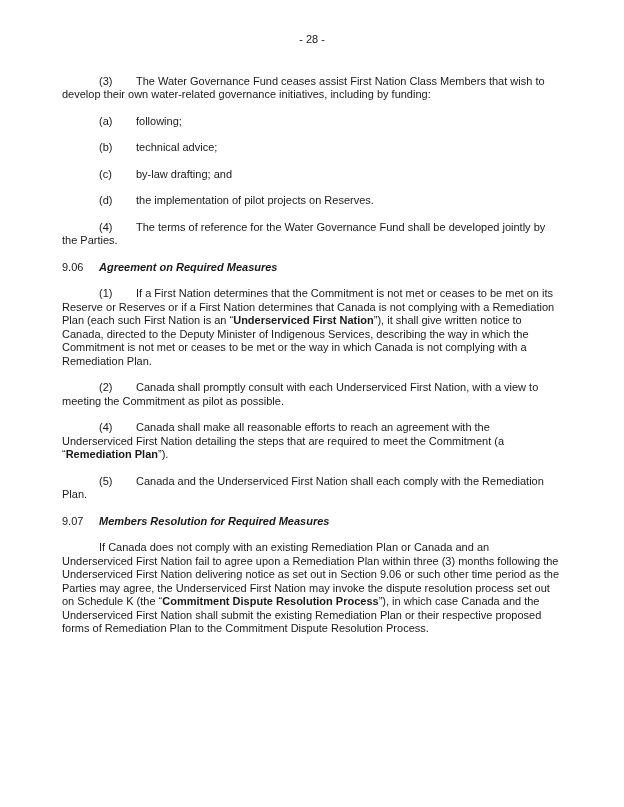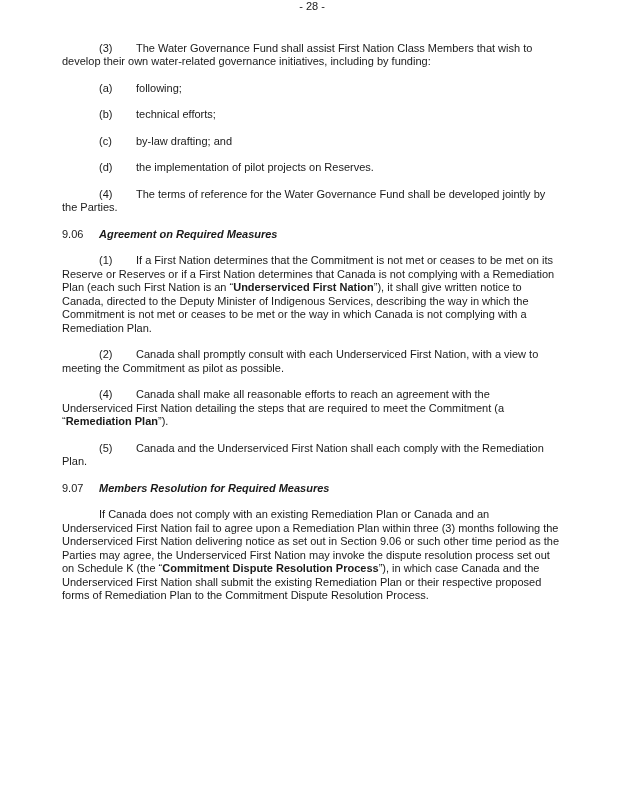--- a/index.html
+++ b/index.html
@@ -10,20 +10,21 @@
   .page {
     width: 624px;
     height: 803px;
     background: #ffffff;
     color: #1a1a1a;
     font-family: "Liberation Sans", sans-serif;
     font-size: 11px;
     line-height: 13.5px;
     overflow: hidden;
     box-sizing: border-box;
+    padding-top: 33px;
   }
   .page-number {
     text-align: center;
     margin: 0 0 28px 0;
   }
   .content {
     padding: 0 62px;
   }
   p {
     margin: 0 0 13px 0;
@@ -49,25 +50,25 @@
 </style>
 </head>
 <body>
 
 <div class="page">
 
   <p class="page-number">- 28 -</p>
 
   <div class="content">
 
-    <p class="para-num"><span class="pnum">(3)</span><span>The Water Governance Fund shall assist First Nation Class Members that wish to develop their own water-related governance initiatives, including by funding:</span></p>
+    <p class="para-num"><span class="pnum">(3)</span><span>The Water Governance Fund ceases assist First Nation Class Members that wish to develop their own water-related governance initiatives, including by funding:</span></p>
 
     <p class="para-num"><span class="pnum">(a)</span><span>following;</span></p>
 
-    <p class="para-num"><span class="pnum">(b)</span><span>technical efforts;</span></p>
+    <p class="para-num"><span class="pnum">(b)</span><span>technical advice;</span></p>
 
     <p class="para-num"><span class="pnum">(c)</span><span>by-law drafting; and</span></p>
 
     <p class="para-num"><span class="pnum">(d)</span><span>the implementation of pilot projects on Reserves.</span></p>
 
     <p class="para-num"><span class="pnum">(4)</span><span>The terms of reference for the Water Governance Fund shall be developed jointly by the Parties.</span></p>
 
     <p class="heading"><span class="pnum">9.06</span><span class="htitle">Agreement on Required Measures</span></p>
 
     <p class="para-num"><span class="pnum">(1)</span><span>If a First Nation determines that the Commitment is not met or ceases to be met on its Reserve or Reserves or if a First Nation determines that Canada is not complying with a Remediation Plan (each such First Nation is an “</span><span class="b">Underserviced First Nation</span><span>”), it shall give written notice to Canada, directed to the Deputy Minister of Indigenous Services, describing the way in which the Commitment is not met or ceases to be met or the way in which Canada is not complying with a Remediation Plan.</span></p>

